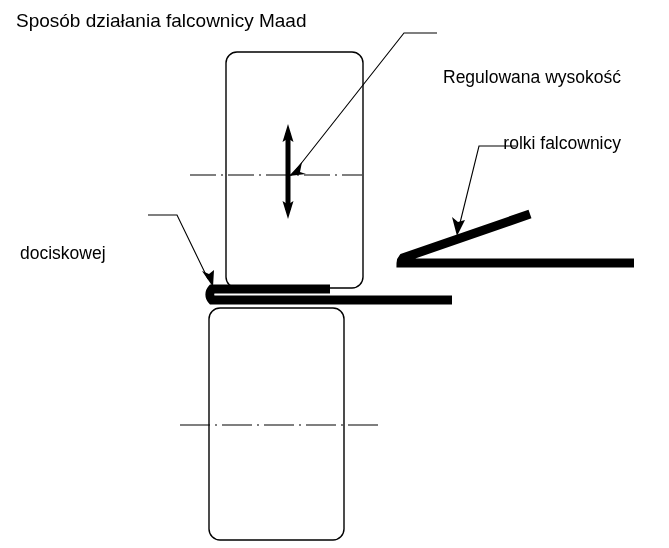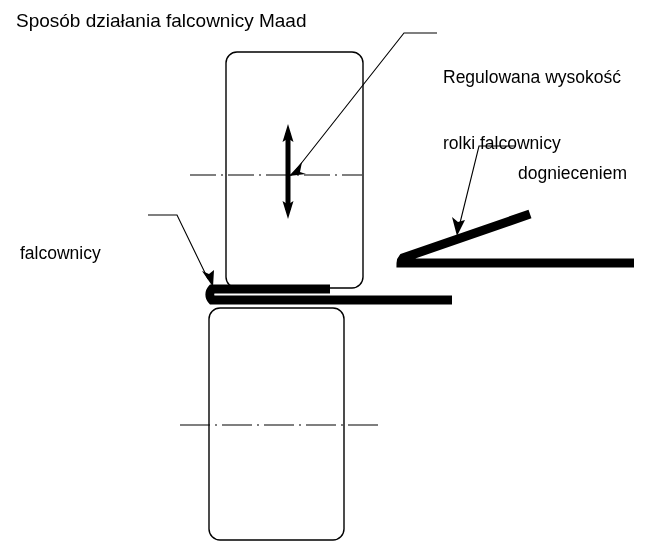--- a/index.html
+++ b/index.html
@@ -55,20 +55,21 @@
     top: 118px;
     text-align: left;
   }
   #label-fold-pressed {
     left: 20px;
     top: 198px;
     text-align: left;
   }
   .label-line {
     display: block;
+    text-align: right;
   }
 </style>
 </head>
 <body>
 
 <div id="diagram-root">
 
   <svg class="canvas" viewBox="0 0 669 548" xmlns="http://www.w3.org/2000/svg">
 
     <rect x="226" y="52" width="137" height="236" rx="11" ry="11" fill="none" stroke="#000000" stroke-width="1.4"></rect>
@@ -111,20 +112,19 @@
   </svg>
 
   <div class="label" id="title-text">Sposób działania falcownicy Maad</div>
 
   <div class="label" id="label-roller-height">
     <span class="label-line">Regulowana wysokość</span>
     <span class="label-line">rolki falcownicy</span>
   </div>
 
   <div class="label" id="label-fold-before">
-    <span class="label-line">dognieceniem</span>
   </div>
 
   <div class="label" id="label-fold-pressed">
-    <span class="label-line">falcownicy</span>
+    <span class="label-line">dociskowej</span>
   </div>
 
 </div>
 
 </body></html>

